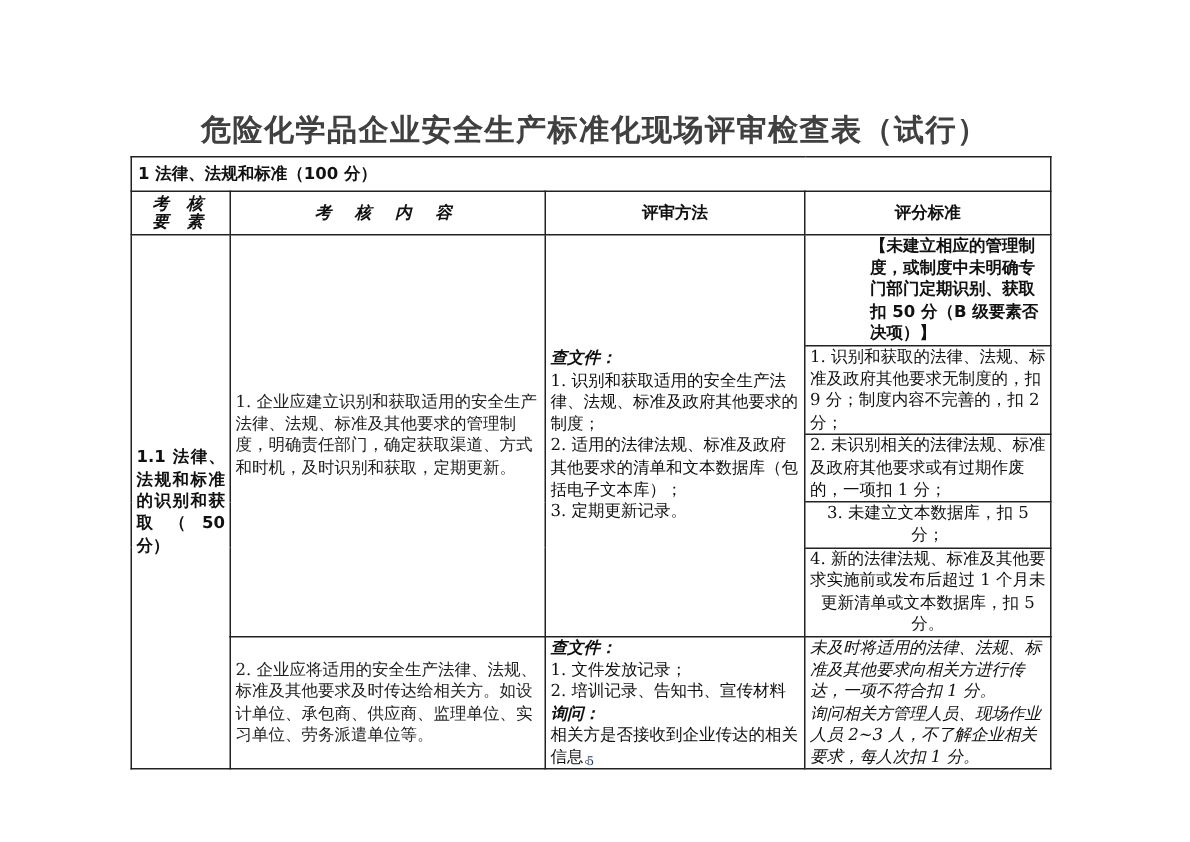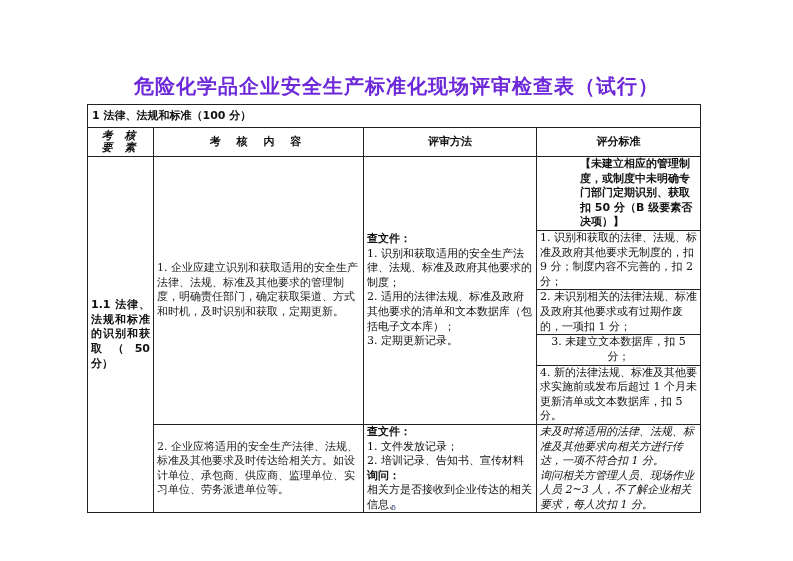--- a/index.html
+++ b/index.html
@@ -1,32 +1,32 @@
 <!DOCTYPE html>
 <html><head>
 <meta charset="utf-8">
 <style>
   html, body { margin:0; padding:0; background:#ffffff; }
   body { width:793px; height:561px; position:relative; overflow:hidden;
          font-family:"DejaVu Serif","Liberation Serif",serif; color:#111; }
   .page-title { position:absolute; left:0; top:73px; width:793px; text-align:center;
-         font-size:20px; font-weight:bold; letter-spacing:1px; color:#6d28d9; }
+         font-size:20px; font-weight:bold; letter-spacing:1px; color:#404040; }
   table.sheet { position:absolute; left:87px; top:104px; width:613px;
          border-collapse:collapse; table-layout:fixed; }
   table.sheet td { border:1.4px solid #222; vertical-align:middle; padding:0 3px;
          font-size:11px; line-height:14.6px; }
   .section-cell { height:22px; font-weight:bold; font-size:9.6px; padding-left:4px !important;
          font-family:"DejaVu Sans","Liberation Sans",sans-serif; }
   .hdr { height:28px; text-align:center; font-weight:bold; font-size:9px;
          font-family:"DejaVu Sans","Liberation Sans",sans-serif; }
-  .hdr.spaced { letter-spacing:6px; }
+  .hdr.spaced { letter-spacing:6px;font-style:italic; }
   .elem-cell { font-weight:bold; font-size:10.2px; line-height:16px;
          font-family:"DejaVu Sans","Liberation Sans",sans-serif; text-align:justify; }
   .content-cell { color:#222; }
-  .method-cell .lbl { font-weight:bold; font-family:"DejaVu Sans","Liberation Sans",sans-serif; display:block; }
+  .method-cell .lbl { font-weight:bold; font-family:"DejaVu Sans","Liberation Sans",sans-serif; display:block;font-style:italic; }
   .method-cell .ln { display:block; }
   .crit-bold { font-weight:bold; font-size:9.6px; line-height:14.6px;
          font-family:"DejaVu Sans","Liberation Sans",sans-serif; }
   .crit-sub { vertical-align:top !important; }
   .crit-plain .ln { display:block;font-style:italic; }
   .page-num { position:absolute; left:391px; top:503px; font-size:8px; color:#1a3a7a; }
 </style>
 </head>
 <body>
 
@@ -64,21 +64,21 @@
   <tr>
     <td class="crit-sub" style="height:58px;">1. 识别和获取的法律、法规、标准及政府其他要求无制度的，扣 9 分；制度内容不完善的，扣 2 分；</td>
   </tr>
   <tr>
     <td class="crit-sub" style="height:44px;">2.  未识别相关的法律法规、标准及政府其他要求或有过期作废的，一项扣 1 分；</td>
   </tr>
   <tr>
     <td class="crit-sub" style="height:14px;text-align:center;">3. 未建立文本数据库，扣 5 分；</td>
   </tr>
   <tr>
-    <td class="crit-sub" style="height:58px;">4. 新的法律法规、标准及其他要求实施前或发布后超过 1 个月未更新清单或文本数据库，扣 5 分。</td>
+    <td class="crit-sub" style="height:58px;text-align:center;">4. 新的法律法规、标准及其他要求实施前或发布后超过 1 个月未更新清单或文本数据库，扣 5 分。</td>
   </tr>
 
   <tr>
     <td class="content-cell" rowspan="2" style="height:86px;">2. 企业应将适用的安全生产法律、法规、标准及其他要求及时传达给相关方。如设计单位、承包商、供应商、监理单位、实习单位、劳务派遣单位等。</td>
     <td class="method-cell" rowspan="2">
       <span class="lbl">查文件：</span>
       <span class="ln">1. 文件发放记录；</span>
       <span class="ln">2. 培训记录、告知书、宣传材料</span>
       <span class="lbl">询问：</span>
       <span class="ln">相关方是否接收到企业传达的相关信息。</span>

